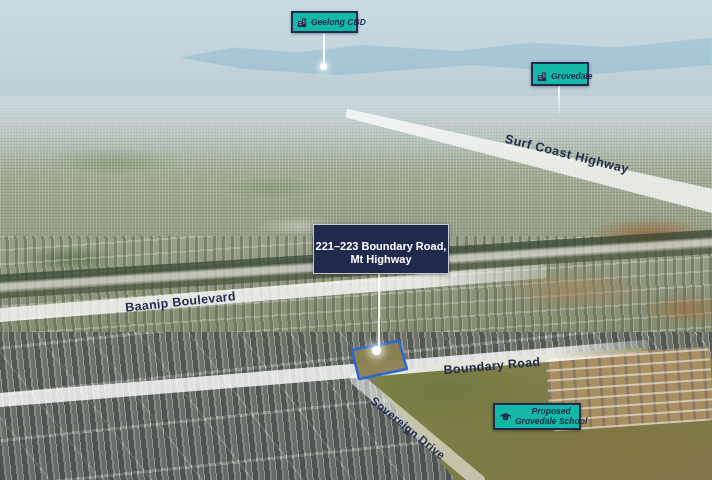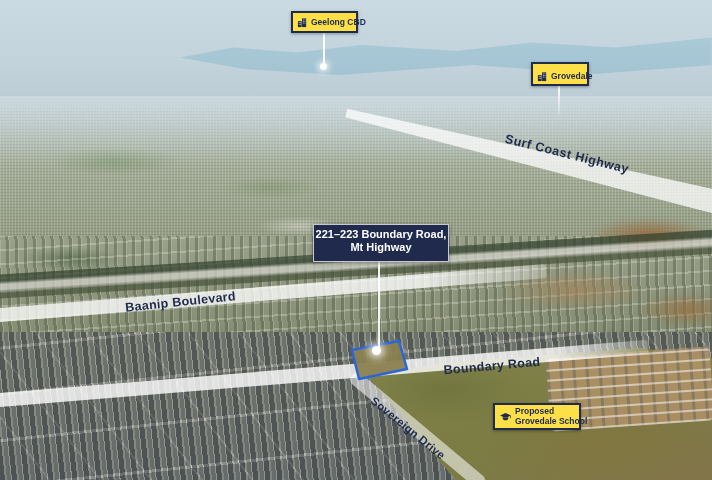--- a/index.html
+++ b/index.html
@@ -89,33 +89,33 @@
   .leader{background:rgba(255,255,255,0.92);width:2px;}
   .cbd-line{left:323px;top:33px;height:33px;}
   .grovedale-line{left:558px;top:86px;height:28px;
     background:linear-gradient(180deg,#fff,rgba(255,255,255,0.15));}
   .property-line{left:378px;top:257px;height:91px;}
   .dot{border-radius:50%;background:#fff;}
   .cbd-dot{left:320px;top:63px;width:7px;height:7px;box-shadow:0 0 6px 2px rgba(255,255,255,0.8);}
   .property-dot{left:372px;top:346px;width:9px;height:9px;box-shadow:0 0 9px 3px rgba(255,255,255,0.9);}
 
   
-  .callout{background:#fde047;border:2px solid #1f2a4d;display:flex;align-items:center;
-    box-shadow:0 1px 3px rgba(0,0,0,0.35);box-sizing:border-box;}
+  .callout{background:#14b8a6;border:2px solid #1f2a4d;display:flex;align-items:center;
+    box-shadow:0 1px 3px rgba(0,0,0,0.35);box-sizing:border-box;font-style:italic;}
   .callout .ic{display:flex;align-items:center;justify-content:center;flex:0 0 auto;}
   .callout .lbl{color:#1f2a4d;font-weight:bold;white-space:nowrap;}
   .callout-cbd{left:291px;top:11px;width:67px;height:22px;padding:0 3px 0 4px;gap:3px;}
   .callout-cbd .lbl{font-size:8.5px;}
   .callout-grovedale{left:531px;top:62px;width:58px;height:24px;padding:4px 3px 0 4px;gap:3px;}
   .callout-grovedale .lbl{font-size:8.5px;}
   .callout-school{left:493px;top:403px;width:88px;height:27px;padding:0 3px 0 4px;gap:3px;}
-  .callout-school .lbl{font-size:8.5px;line-height:9.5px;text-align:left;}
+  .callout-school .lbl{font-size:8.5px;line-height:9.5px;text-align:center;}
   .callout-property{left:313px;top:224px;width:134px;height:33px;
     background:#1f2a4d;border:1px solid rgba(255,255,255,0.75);
-    display:block;text-align:center;padding-top:3px;
+    display:block;text-align:center;padding-top:15px;
     box-shadow:0 1px 4px rgba(0,0,0,0.4);}
   .callout-property .l1,.callout-property .l2{color:#fff;font-weight:bold;font-size:11px;line-height:13px;white-space:nowrap;}
 
   svg.overlay{left:0;top:0;width:712px;height:480px;pointer-events:none;}
 </style>
 </head>
 <body>
 
 <div class="stage">
 

